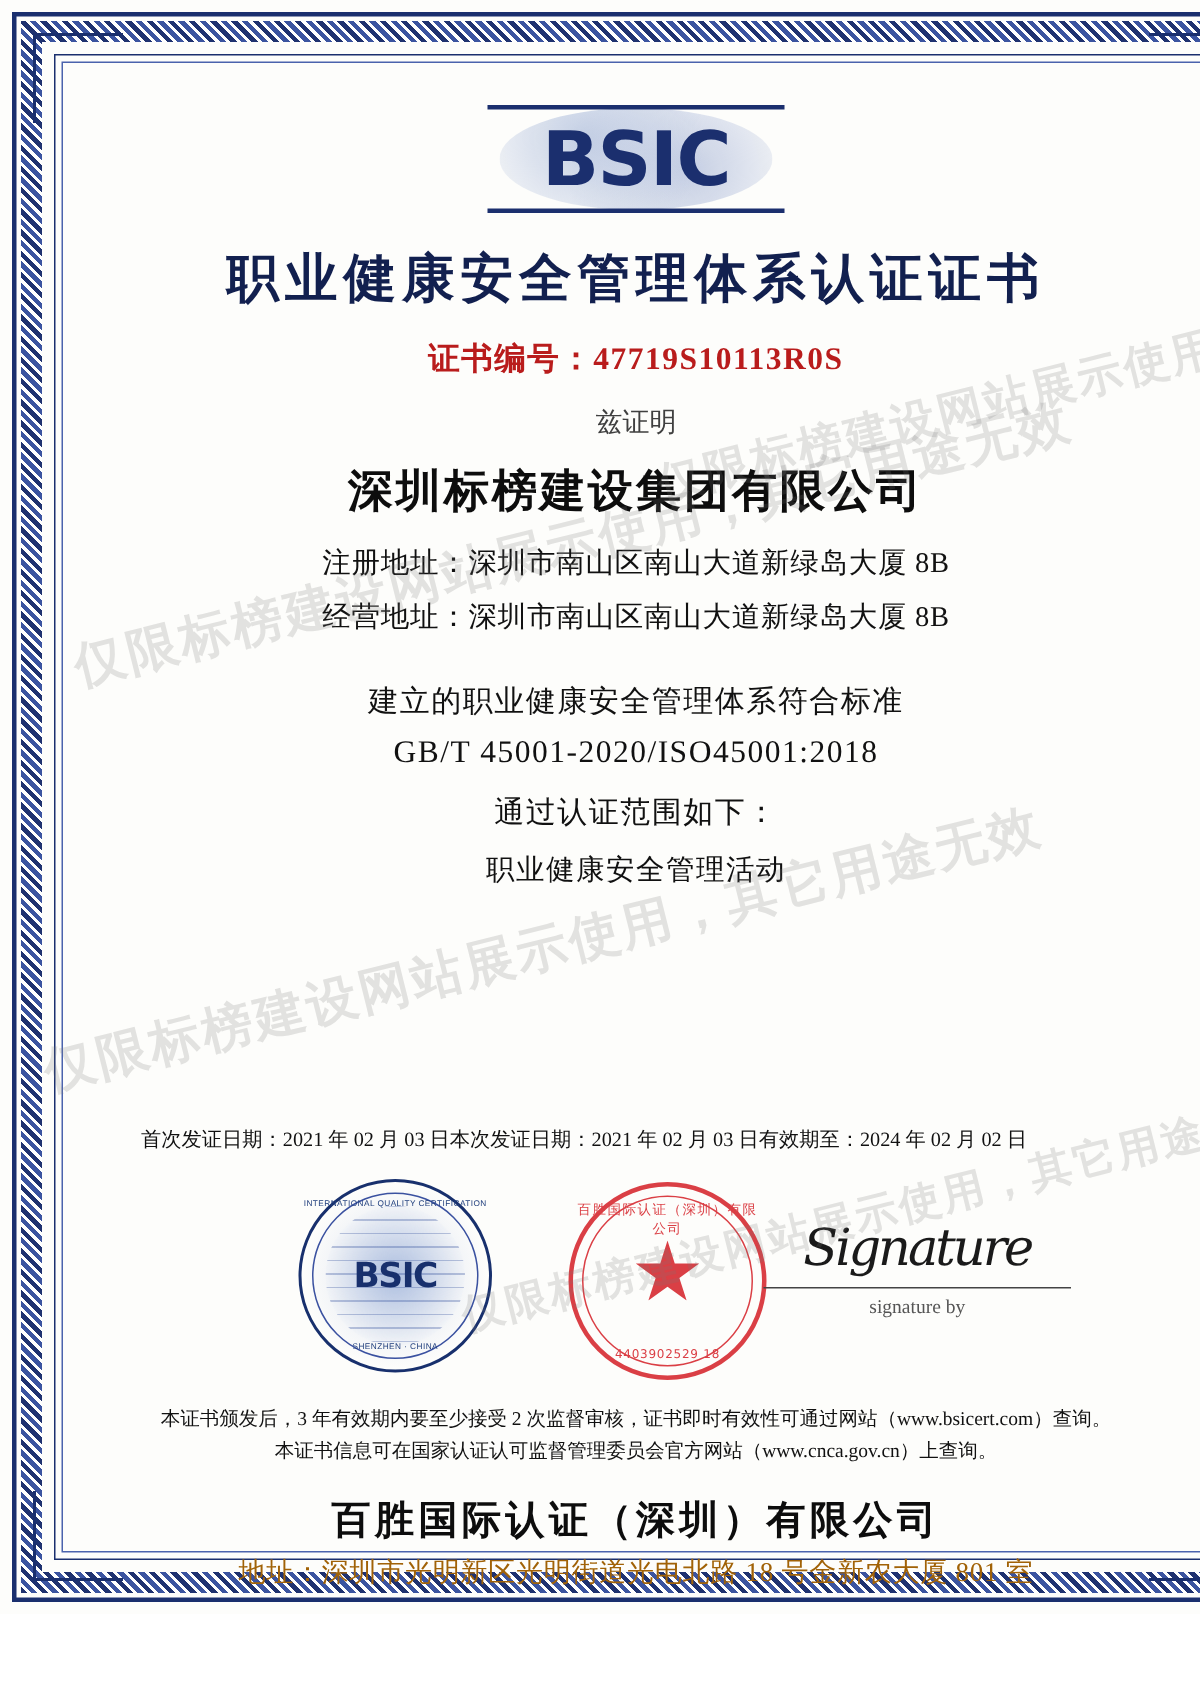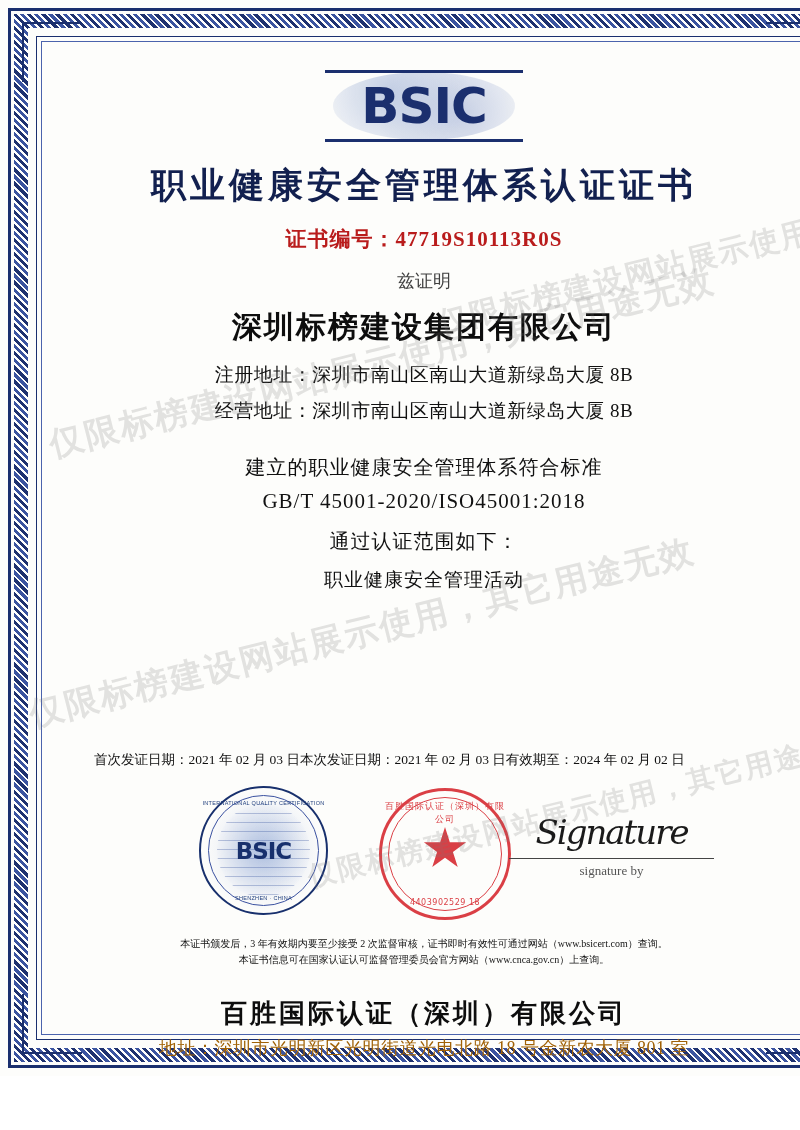--- a/index.html
+++ b/index.html
@@ -338,21 +338,21 @@
     color: #555;
     font-family: "Liberation Serif", serif;
   }
 
   
   .notes {
     position: absolute;
     left: 40px;
     right: 40px;
     top: 890px;
-    font-size: 10px;
+    font-size: 13px;
     color: #111;
     line-height: 1.6;
   }
 
   .issuer {
     position: absolute;
     left: 0; right: 0;
     top: 950px;
     font-family: "DejaVu Sans", sans-serif;
     font-weight: bold;

